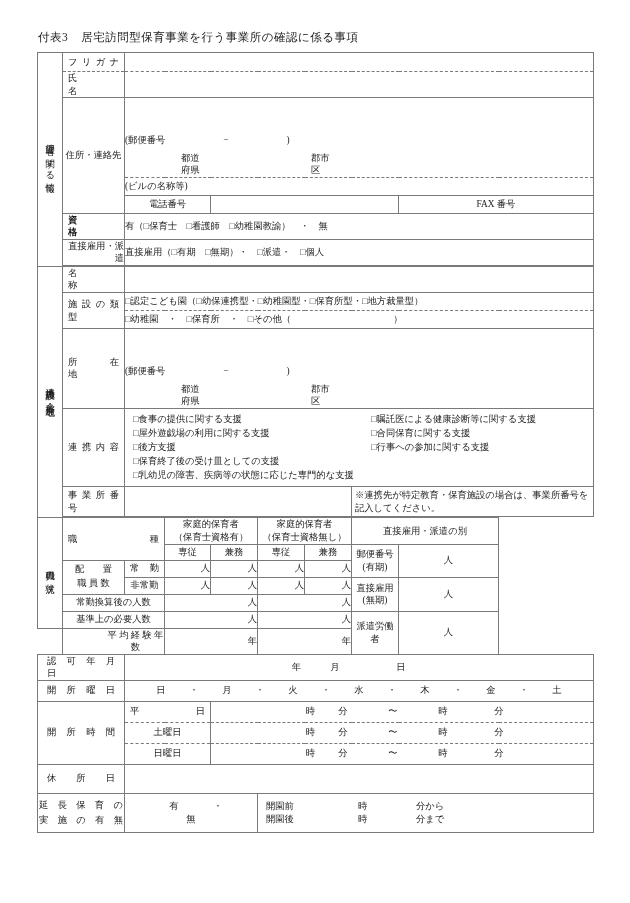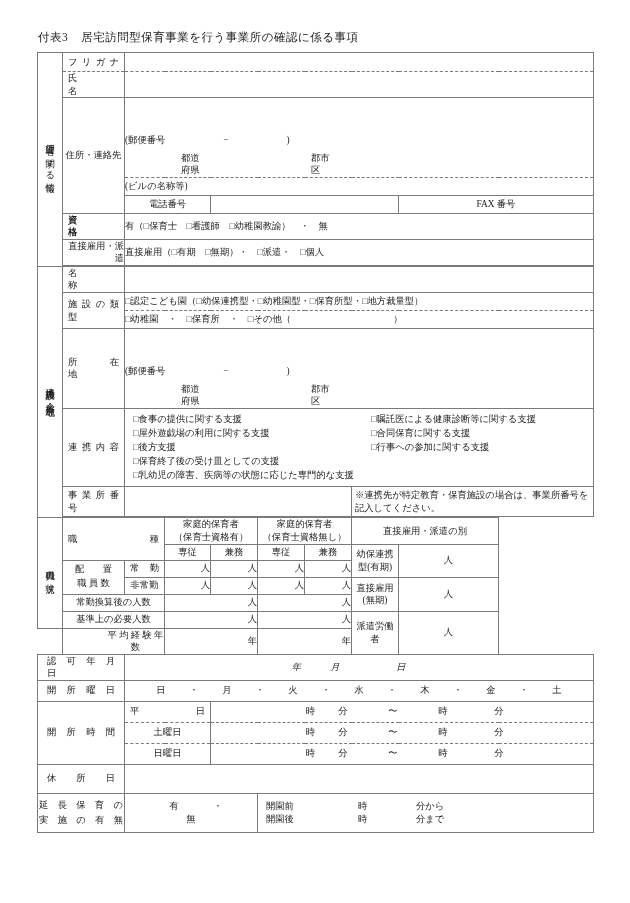--- a/index.html
+++ b/index.html
@@ -94,21 +94,21 @@
   .days span.s{display:inline-block;width:26px;text-align:center;}
 
   
   .timerow{padding:2px 0;}
   .timerow .t1{display:inline-block;width:104px;text-align:right;}
   .timerow .t2{display:inline-block;width:56px;text-align:center;}
   .timerow .t3{display:inline-block;width:44px;text-align:center;}
   .timerow .t4{display:inline-block;width:56px;text-align:center;}
   .timerow .t5{display:inline-block;width:56px;text-align:center;}
 
-  .ninka{padding:3px 0;font-style:italic;}
+  .ninka{padding:3px 0;}
   .ninka .n1{display:inline-block;width:176px;text-align:right;}
   .ninka .n2{display:inline-block;width:68px;text-align:center;}
   .ninka .n3{display:inline-block;width:64px;text-align:center;}
 
   .yesno{text-align:center;letter-spacing:0;}
   .yesno .y{display:inline-block;width:54px;}
   .yesno .dot{display:inline-block;width:34px;}
   .yesno .n{display:inline-block;width:54px;}
 
   .ext-line{padding-left:8px;}
@@ -267,21 +267,21 @@
         <div>家庭的保育者</div>
         <div>（保育士資格無し）</div>
       </td>
       <td class="gray cen" colspan="2">直接雇用・派遣の別</td>
     </tr>
     <tr>
       <td class="lbl" style="height:15px;">専従</td>
       <td class="lbl">兼務</td>
       <td class="lbl">専従</td>
       <td class="lbl">兼務</td>
-      <td class="lbl" rowspan="2">幼保連携型(有期)</td>
+      <td class="lbl" rowspan="2">郵便番号(有期)</td>
       <td class="numc" rowspan="2">人</td>
     </tr>
     <tr>
       <td class="lbl" rowspan="2" style="line-height:1.5;text-align:center;">
         <div class="spread">配　　置</div>
         <div class="spread">職 員 数</div>
       </td>
       <td class="lbl spread2" style="height:16px;">常　勤</td>
       <td class="num">人</td>
       <td class="num">人</td>

